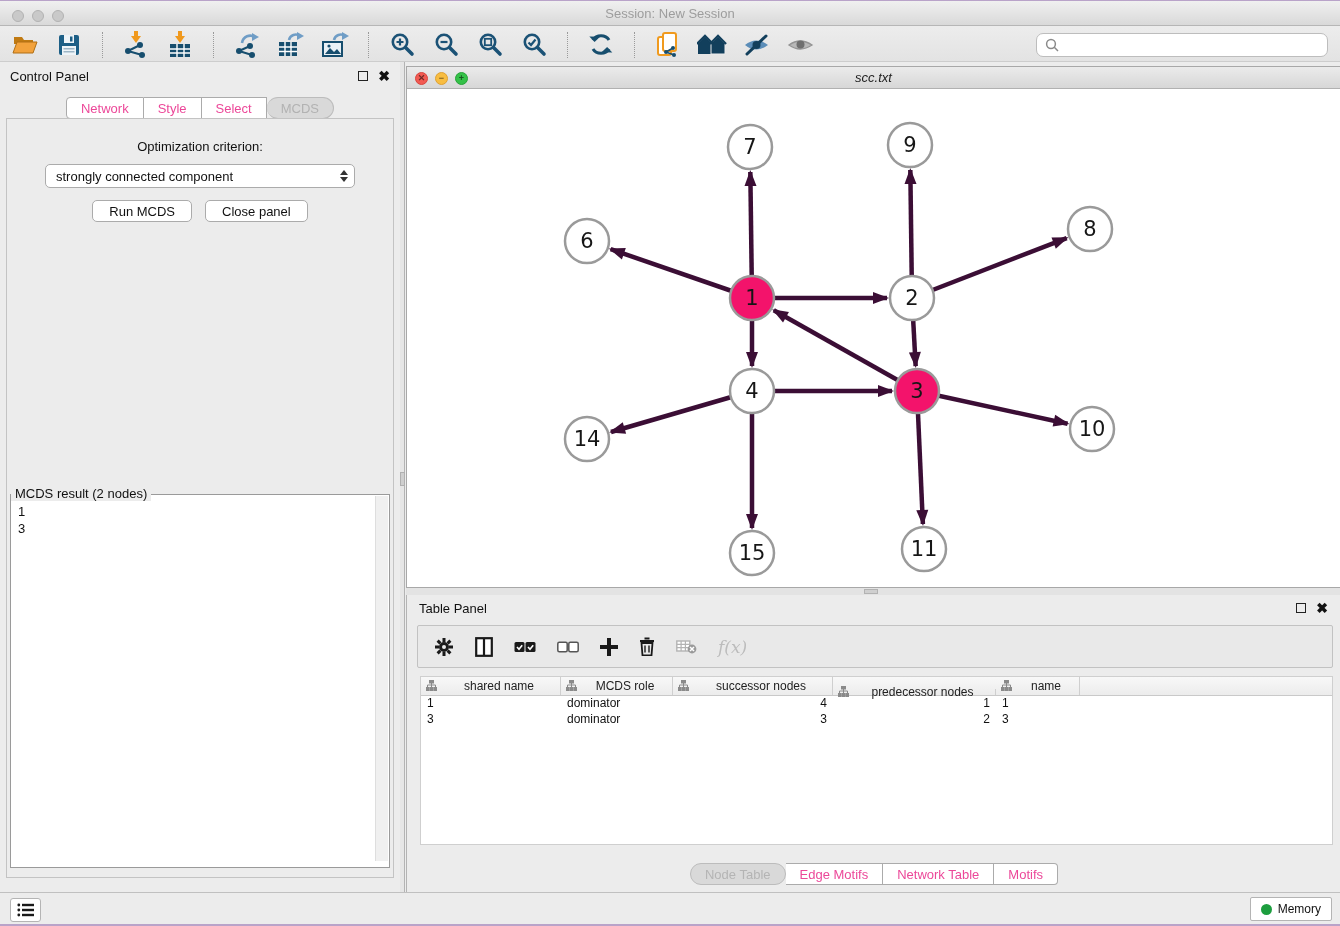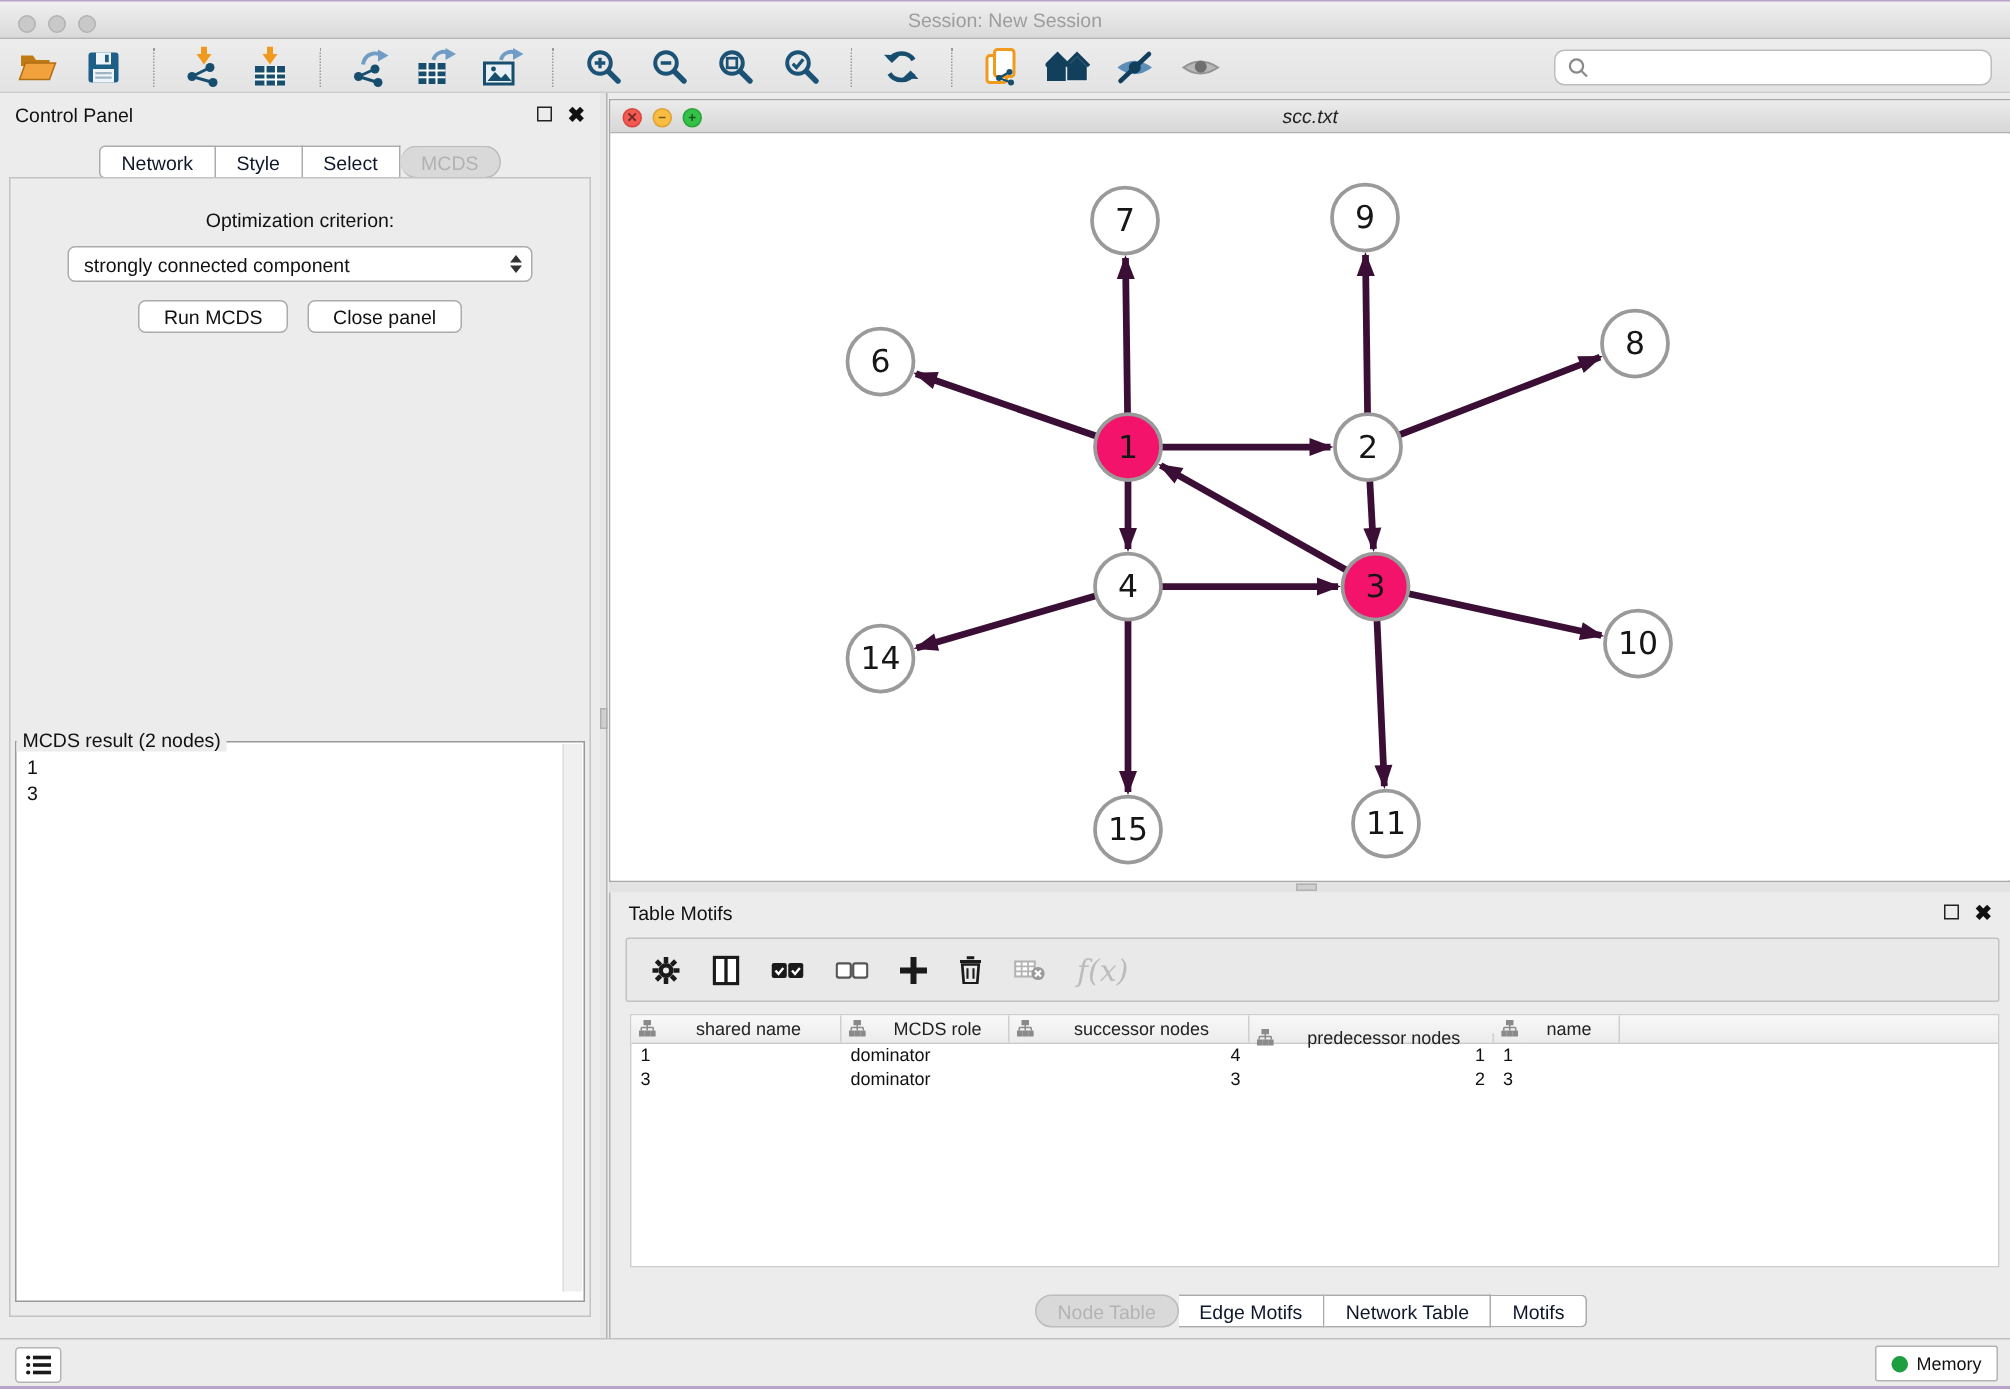--- a/index.html
+++ b/index.html
@@ -30,21 +30,21 @@
   
   .control-panel { position:absolute; left:0; top:62px; width:400px; height:830px; background:#ececec; }
   .cp-header { height:28px; display:flex; align-items:center; padding:0 10px; }
   .cp-header .cp-title { font-size:13px; color:#111; }
   .win-icons { margin-left:auto; display:flex; align-items:center; gap:10px; }
   .float-icon { width:10px; height:10px; border:1.6px solid #222; }
   .close-icon { font-size:14px; font-weight:bold; color:#111; line-height:10px; }
 
   .cp-tabs { position:absolute; top:35px; left:0; width:400px; display:flex; justify-content:center; }
   .tab { height:22px; padding:0 14px; background:#fff; border:1px solid #ababab; border-left:none;
-    display:flex; align-items:center; font-size:13px; color:#0f172a; }
+    display:flex; align-items:center; font-size:13px; color:#ec4899; }
   .tab:first-child { border-left:1px solid #ababab; border-radius:4px 0 0 4px; }
   .tab:last-child { border-radius:0 4px 4px 0; }
   .tab.selected { background:#d9d9d9; color:#b2b2b2; border-color:#bcbcbc;border-radius:11px; }
 
   .cp-content { position:absolute; top:56px; left:6px; width:388px; height:760px;
     border:1px solid #c3c3c3; background:#ececec; }
   .opt-label { text-align:center; margin-top:20px; font-size:13px; }
   .combo { margin:10px auto 0; width:310px; height:24px; background:#fff; border:1px solid #ababab;
     border-radius:5px; display:flex; align-items:center; padding:0 6px 0 10px; font-size:13px; }
   .combo .stepper { margin-left:auto; display:flex; flex-direction:column; align-items:center; gap:2px; }
@@ -81,21 +81,21 @@
 
   .hsplit { position:absolute; left:406px; top:588px; width:934px; height:7px; background:#e3e3e3; }
   .hsplit .grip { position:absolute; left:458px; top:1px; width:14px; height:5px; background:#cfcfcf; border:1px solid #b2b2b2; }
 
   
   .table-panel { position:absolute; left:406px; top:595px; width:934px; height:297px; background:#ececec; border-left:1px solid #b3b3b3; }
   .tp-header { height:26px; display:flex; align-items:center; padding:0 12px; }
   .tp-toolbar { position:absolute; left:10px; top:30px; width:916px; height:43px; background:#e9e9e9;
     border:1px solid #c2c2c2; border-radius:2px; display:flex; align-items:center; padding:0 16px; gap:21px; }
   .tico { display:flex; align-items:center; justify-content:center; height:24px; }
-  .fx { font-family:"DejaVu Serif", serif; font-style:italic; font-size:20px; color:#bcbcbc; }
+  .fx { font-family:"DejaVu Serif", serif; font-style:italic; font-size:17px; color:#bcbcbc; }
 
   .grid { position:absolute; left:13px; top:81px; width:913px; height:169px; background:#fff; border:1px solid #cfcfcf; }
   .grid-head { display:flex; height:19px; background:linear-gradient(#f8f8f8,#ececec); border-bottom:1px solid #c9c9c9; }
   .gh-cell { display:flex; align-items:center; border-right:1px solid #cfcfcf; padding:0 3px; font-size:12px; color:#222; }
   .gh-cell .lbl { flex:1; text-align:center; }
   .grid-row { display:flex; height:16px; font-size:12px; }
   .g-cell { padding:0 6px; overflow:hidden; white-space:nowrap; }
   .g-cell.num { text-align:right; }
 
   .tp-tabs { position:absolute; left:0; top:268px; width:934px; display:flex; justify-content:center; }
@@ -388,21 +388,21 @@
       </svg>
   </div>
 </div>
 
 <div class="hsplit">
     <div class="grip"></div>
   </div>
 
 <div class="table-panel">
   <div class="tp-header">
-    <span>Table Motifs</span>
+    <span>Table Panel</span>
     <span class="win-icons">
       <span class="float-icon"></span>
       <span class="close-icon">✖</span>
     </span>
   </div>
   <div class="tp-toolbar">
     <span class="tico">
       <svg width="20" height="20" viewBox="0 0 20 20">
           <g stroke="#1a1a1a" stroke-width="3">
             <path d="M10,1 v4 M10,15 v4 M1,10 h4 M15,10 h4 M3.6,3.6 l2.8,2.8 M13.6,13.6 l2.8,2.8 M16.4,3.6 l-2.8,2.8 M6.4,13.6 l-2.8,2.8"></path>

